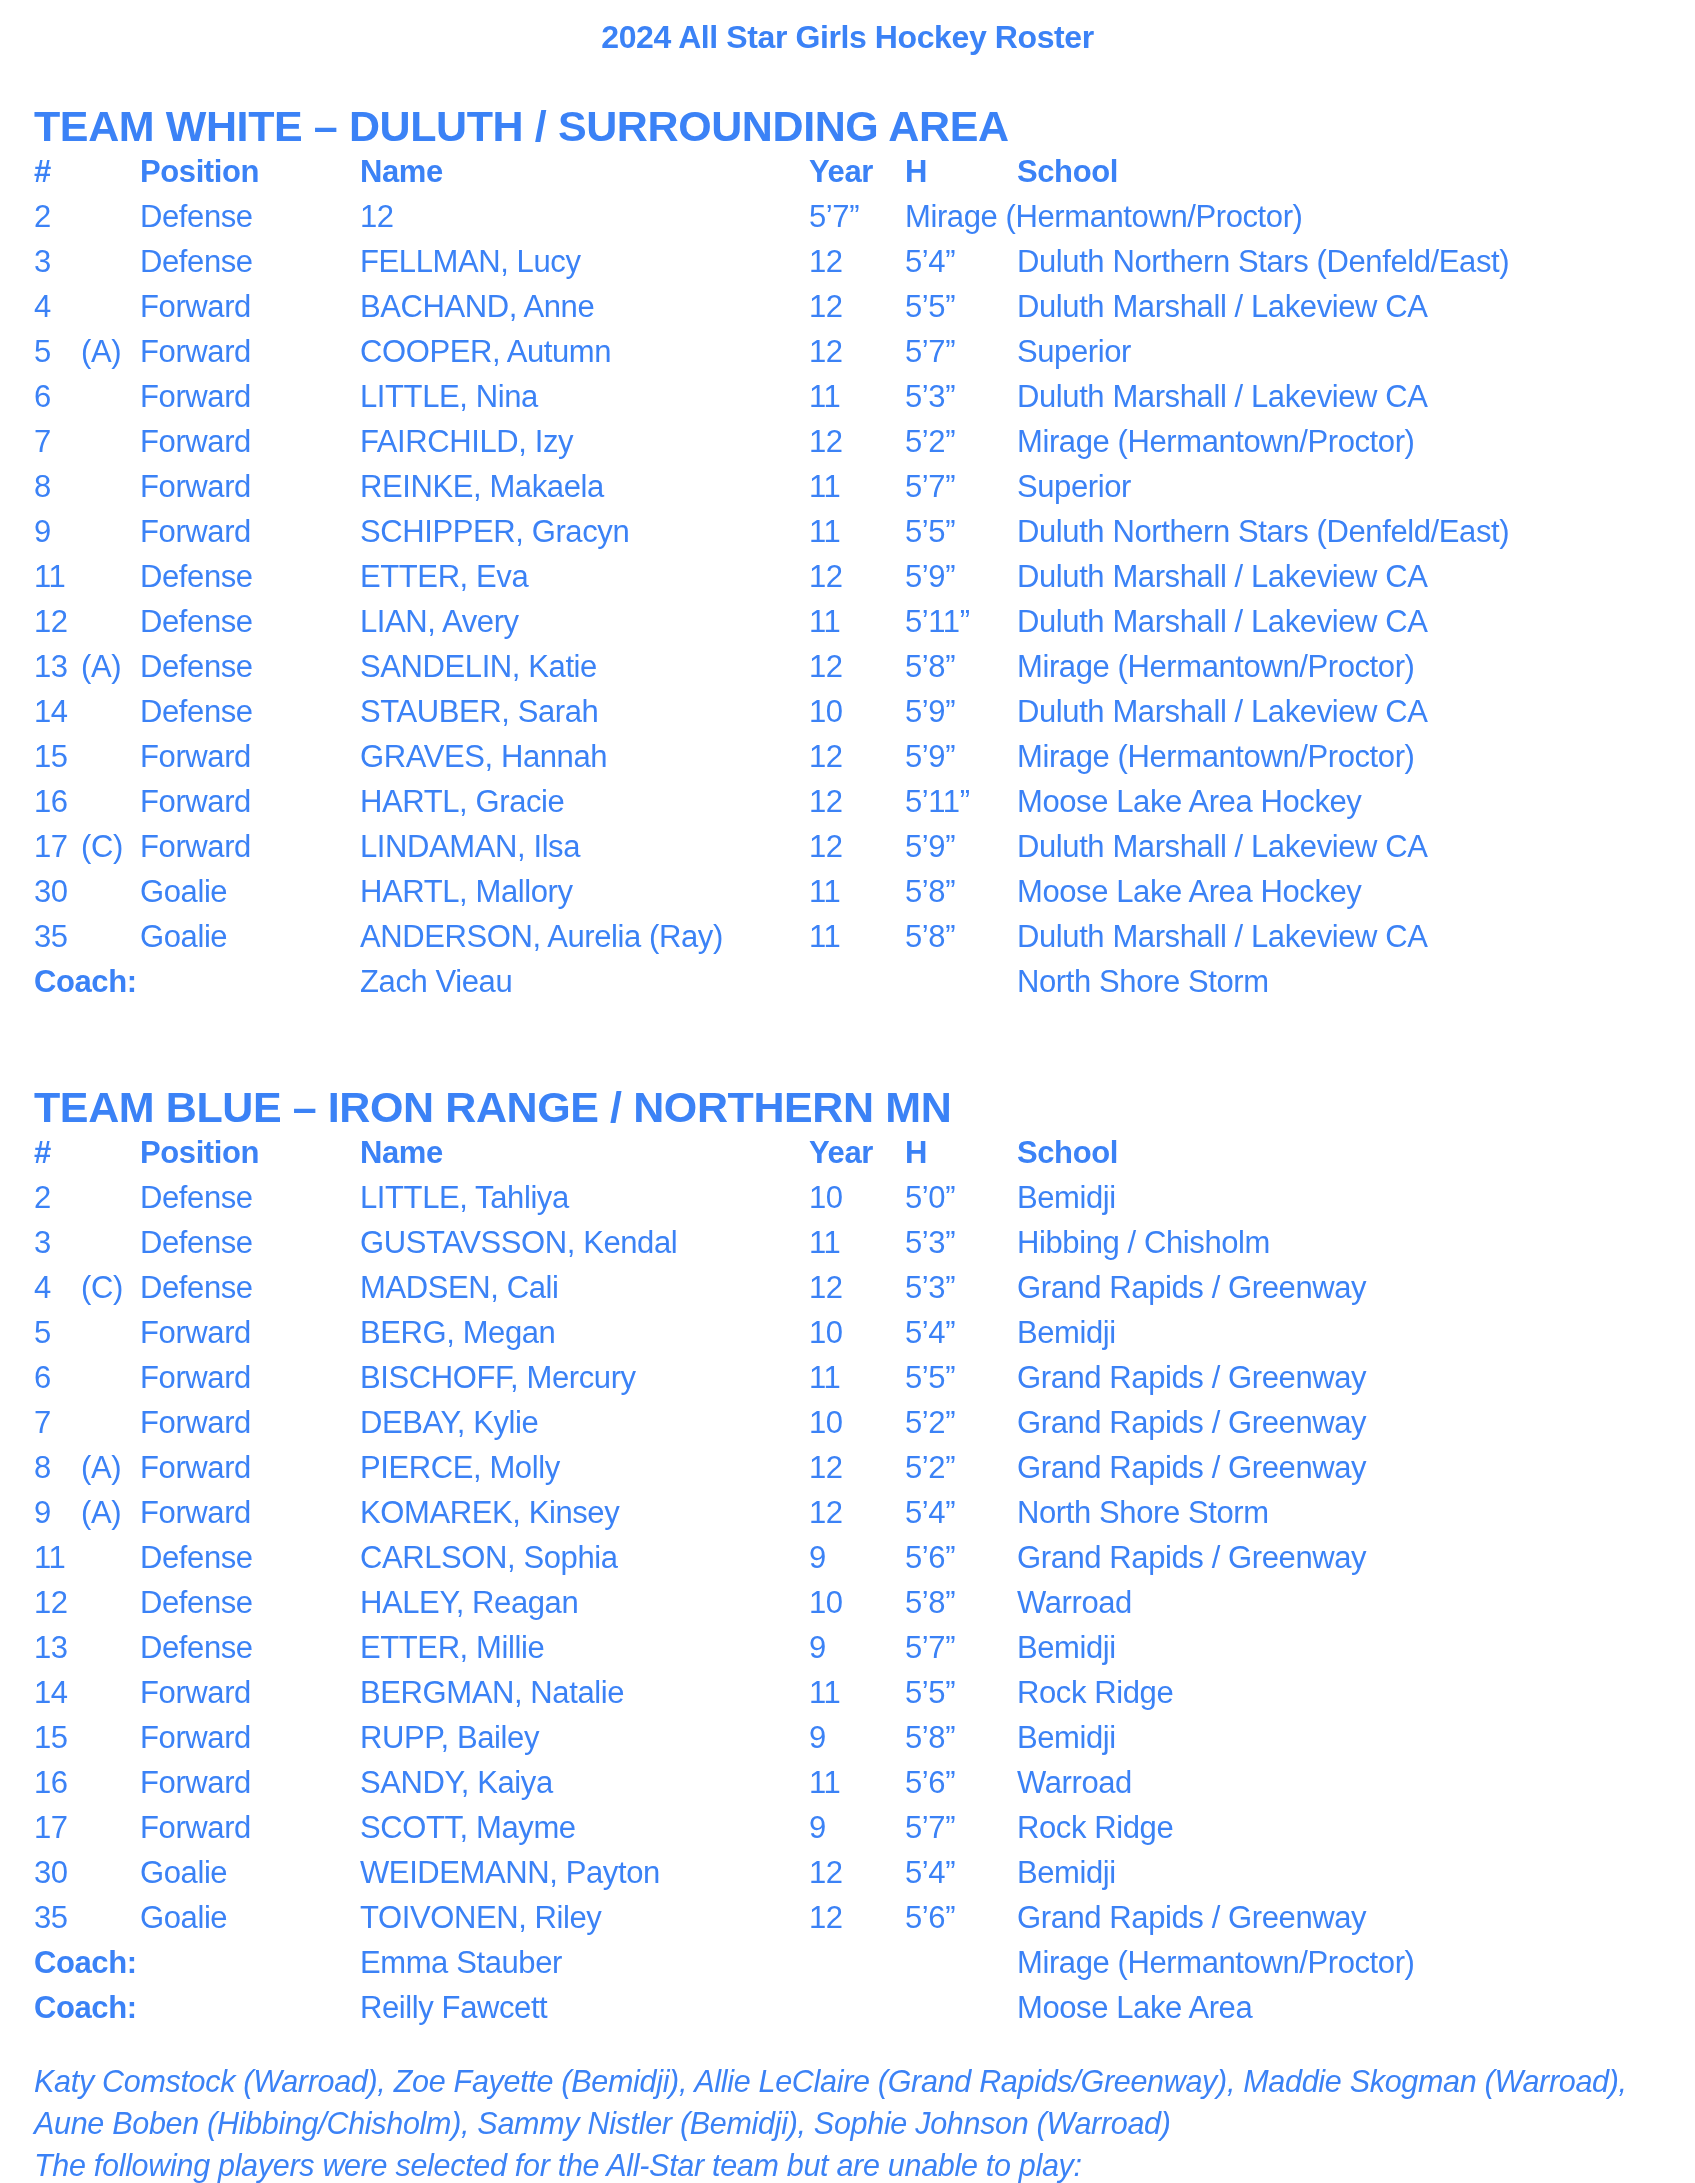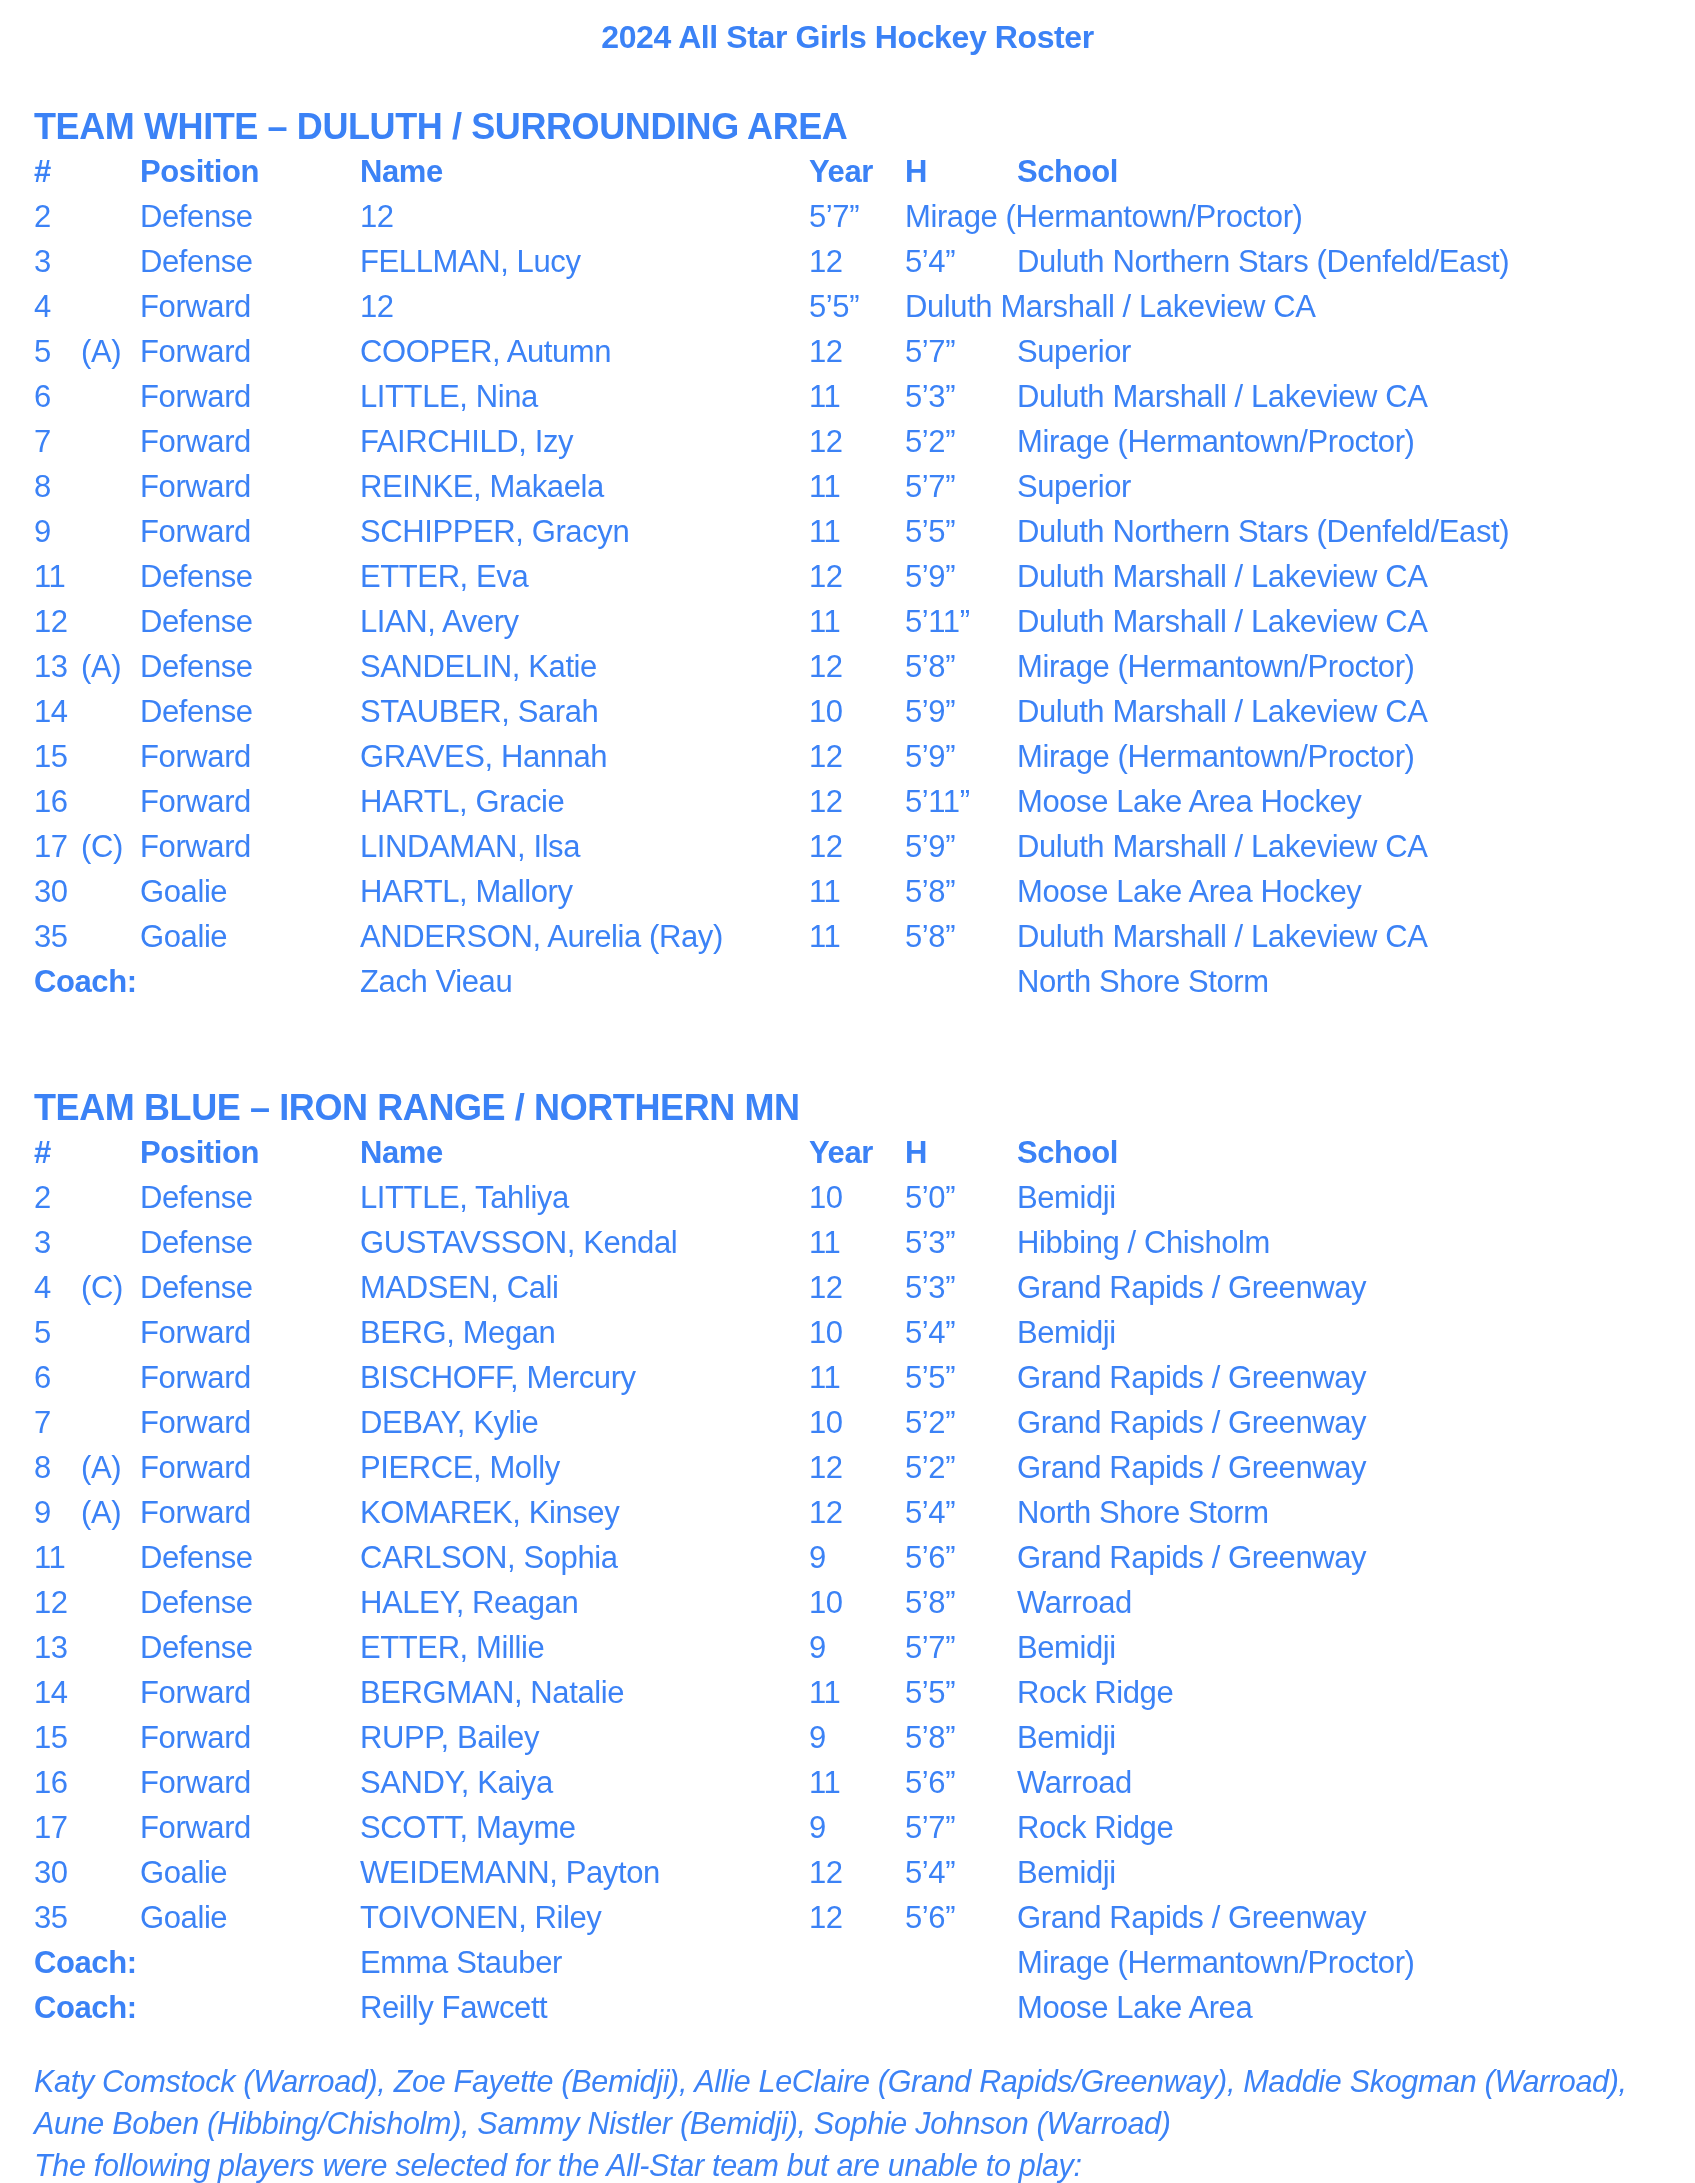--- a/index.html
+++ b/index.html
@@ -18,21 +18,21 @@
   .title {
     font-size: 32px;
     font-weight: 700;
     text-align: center;
     line-height: 44px;
     letter-spacing: -0.4px;
   }
   .team { margin-top: 45px; }
   .team + .team { margin-top: 81px; }
   .team-header {
-    font-size: 36px;
+    font-size: 43px;
     font-weight: 700;
     line-height: 45px;
     letter-spacing: -0.4px;
     white-space: nowrap;
   }
   .row {
     display: grid;
     grid-template-columns: 47px 59px 220px 449px 96px 112px 1fr;
     font-size: 31px;
     line-height: 45px;
@@ -82,20 +82,21 @@
           <div class="c-pos">Defense</div>
           <div class="c-name">FELLMAN, Lucy</div>
           <div class="c-year">12</div>
           <div class="c-h">5’4”</div>
           <div class="c-school">Duluth Northern Stars (Denfeld/East)</div>
         </div>
         <div class="row">
           <div class="c-num">4</div>
           <div class="c-cap"></div>
           <div class="c-pos">Forward</div>
+          <div class="c-name">BACHAND, Anne</div>
           <div class="c-year">12</div>
           <div class="c-h">5’5”</div>
           <div class="c-school">Duluth Marshall / Lakeview CA</div>
         </div>
         <div class="row">
           <div class="c-num">5</div>
           <div class="c-cap">(A)</div>
           <div class="c-pos">Forward</div>
           <div class="c-name">COOPER, Autumn</div>
           <div class="c-year">12</div>

